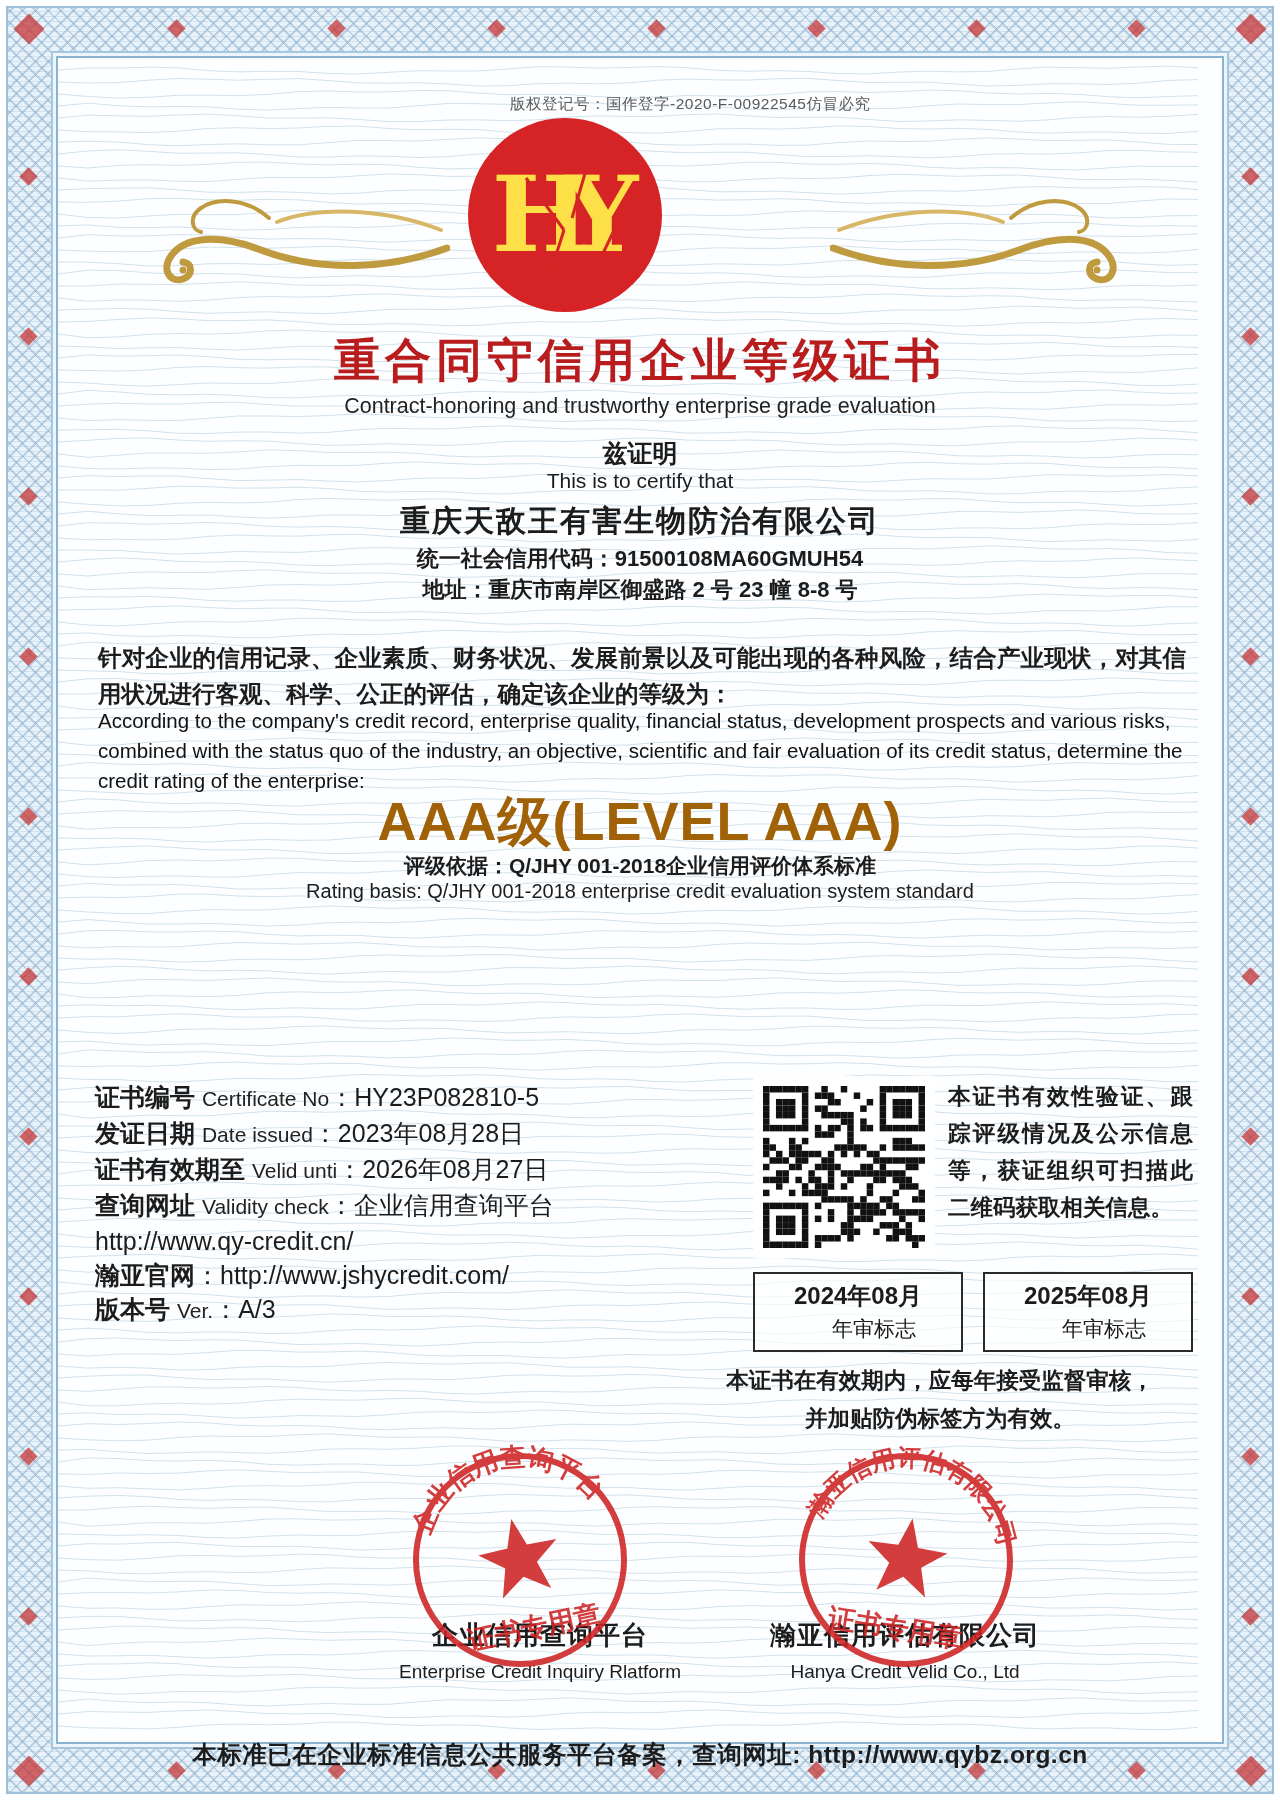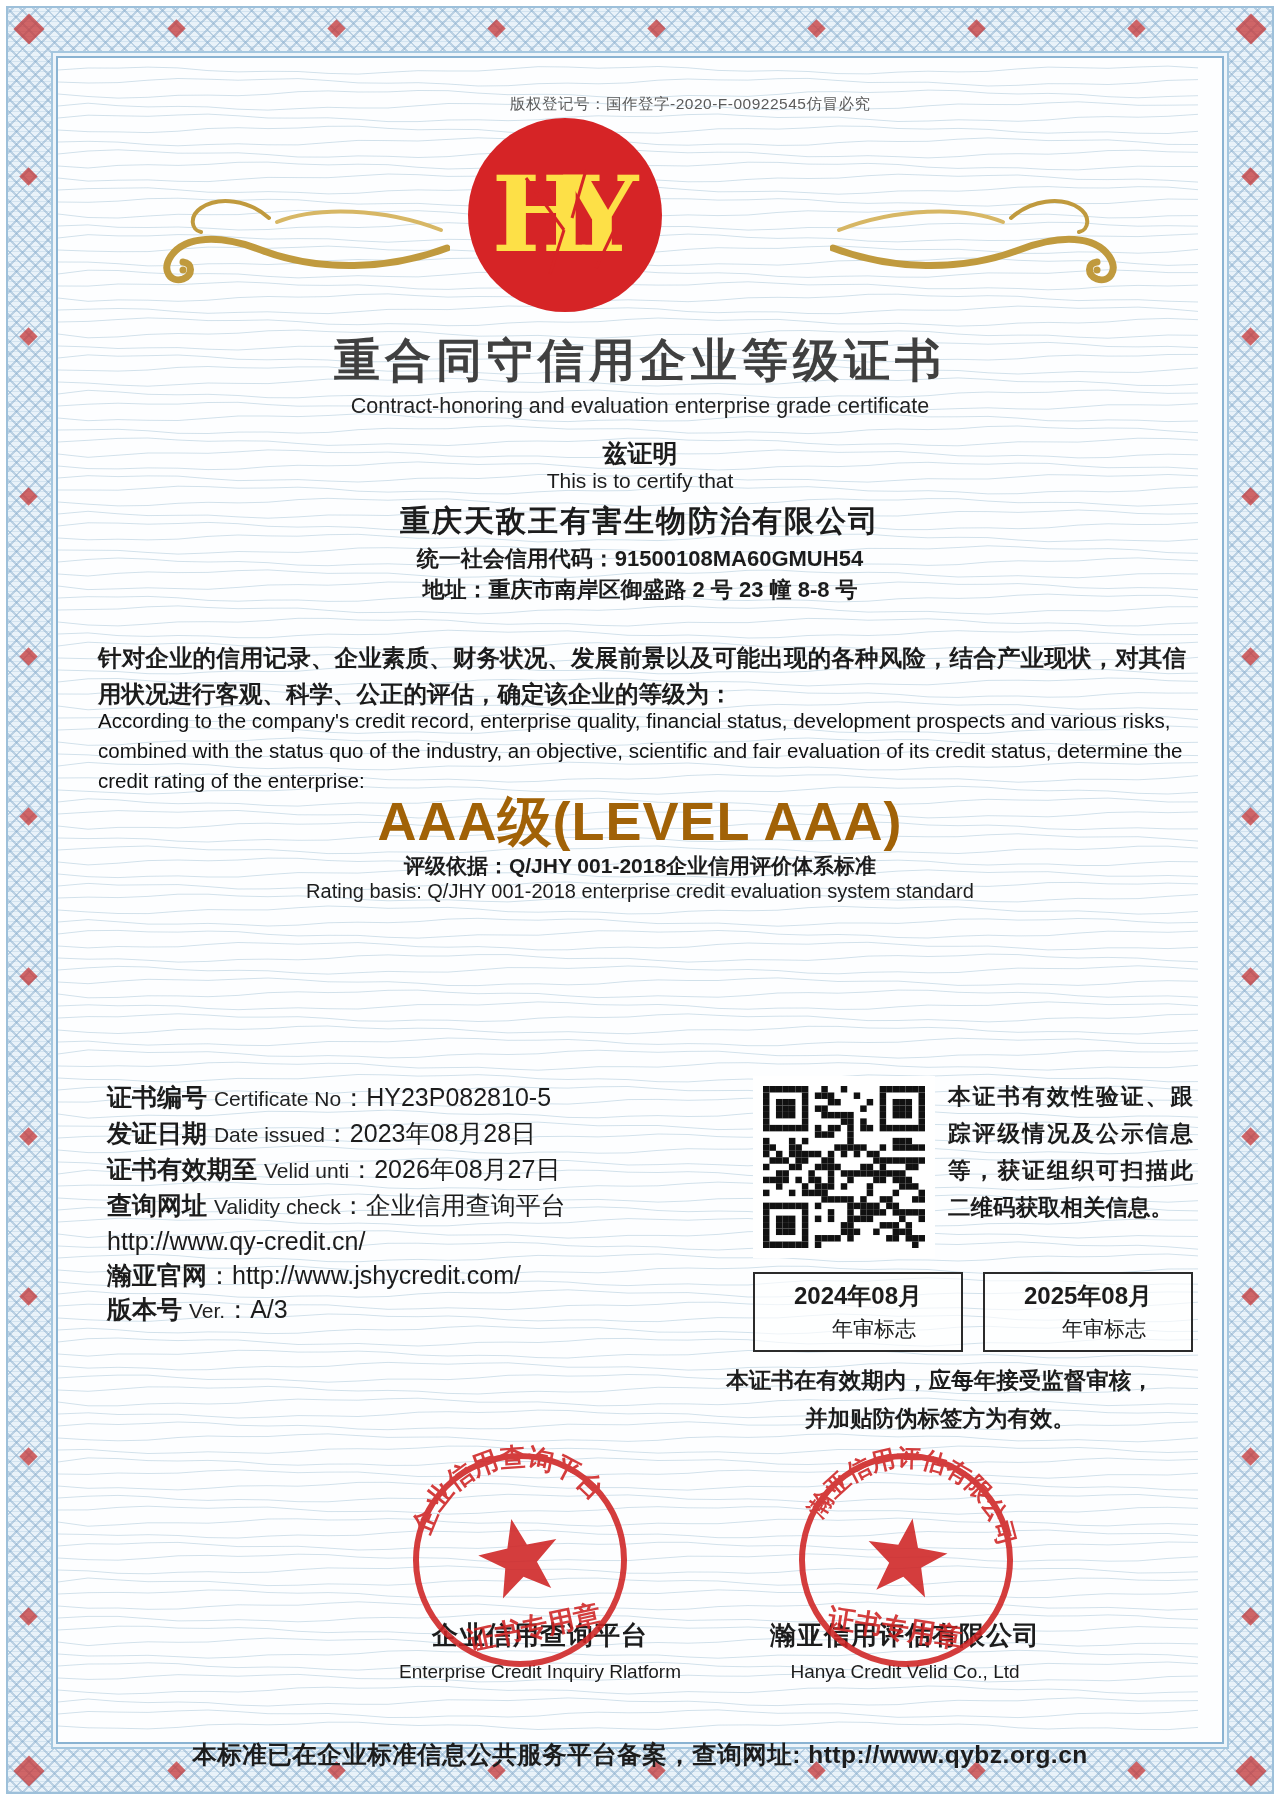--- a/index.html
+++ b/index.html
@@ -18,36 +18,36 @@
   
   .abs{position:absolute;z-index:2;}
   .center{text-align:center;left:60px;width:1160px;}
   
   .copyright{top:94px;left:510px;width:400px;font-size:15.5px;color:#5a5a5a;letter-spacing:.5px;}
   .logo-circle{top:118px;left:468px;width:194px;height:194px;border-radius:50%;background:#d62426;
       display:flex;align-items:center;justify-content:center;z-index:3;}
   .logo-text{font-family:"DejaVu Serif","Liberation Serif",serif;font-weight:900;font-size:104px;
       color:#fde047;letter-spacing:-26px;padding-right:26px;line-height:1;}
   .flourish{top:178px;z-index:1;}
-  .title-zh{top:330px;font-size:46px;font-weight:700;letter-spacing:5px;color:#404040;}
+  .title-zh{top:330px;font-size:46px;font-weight:700;letter-spacing:5px;color:#b91c1c;}
   .title-en{top:394px;font-size:21.5px;font-weight:500;color:#222;}
   .certify-zh{top:437px;font-size:25px;font-weight:600;}
   .certify-en{top:469px;font-size:21px;font-weight:500;}
   .company{top:501px;font-size:30px;font-weight:800;letter-spacing:2px;}
   .credit-code{top:544px;font-size:22px;font-weight:600;}
   .address{top:575px;font-size:22px;font-weight:600;}
   
   .para-zh{top:640px;left:98px;width:1088px;font-size:23.5px;font-weight:600;line-height:36px;text-align:justify;}
   .para-en{top:706px;left:98px;width:1088px;font-size:20.5px;font-weight:400;line-height:30px;color:#111;}
   .rating{top:786px;font-size:54px;font-weight:900;color:#a16207;letter-spacing:1px;}
   .basis-zh{top:852px;font-size:21px;font-weight:600;}
   .basis-en{top:880px;font-size:20px;}
   
   .details{top:1080px;left:95px;width:560px;font-size:25px;line-height:34px;}
-  .details .row{white-space:nowrap;margin-left:12px;}
+  .details .row{white-space:nowrap;}
   .lab-zh{font-weight:600;}
   .lab-en{font-size:21px;color:#222;}
   .val{font-weight:500;}
   
   .qr-box{top:1076px;left:753px;width:182px;height:182px;background:#ffffff;display:flex;
       align-items:center;justify-content:center;}
   .qr-note{top:1078px;left:948px;width:245px;font-size:22.5px;font-weight:600;line-height:37px;text-align:justify;}
   .year-box{top:1272px;height:70px;border:2px solid #2b2b2b;background:rgba(255,255,255,.65);
       text-align:center;padding-top:6px;}
   .yb1{left:753px;width:206px;} .yb2{left:983px;width:206px;}
@@ -274,21 +274,21 @@
       <g stroke="#d62426" stroke-width="3">
         <line x1="58" y1="60" x2="96" y2="112"></line>
           <line x1="96" y1="112" x2="82" y2="156"></line>
         <line x1="118" y1="52" x2="104" y2="100"></line>
           <line x1="128" y1="150" x2="150" y2="104"></line>
       </g>
     </svg>
   </div>
 
   <div class="abs center title-zh">重合同守信用企业等级证书</div>
-  <div class="abs center title-en">Contract-honoring and evaluation enterprise grade certificate</div>
+  <div class="abs center title-en">Contract-honoring and trustworthy enterprise grade evaluation</div>
   <div class="abs center certify-zh">兹证明</div>
   <div class="abs center certify-en">This is to certify that</div>
   <div class="abs center company">重庆天敌王有害生物防治有限公司</div>
   <div class="abs center credit-code">统一社会信用代码：91500108MA60GMUH54</div>
   <div class="abs center address">地址：重庆市南岸区御盛路 2 号 23 幢 8-8 号</div>
 
   <div class="abs para-zh">针对企业的信用记录、企业素质、财务状况、发展前景以及可能出现的各种风险，结合产业现状，对其信用状况进行客观、科学、公正的评估，确定该企业的等级为：</div>
   <div class="abs para-en">According to the company's credit record, enterprise quality, financial status, development prospects and various risks, combined with the status quo of the industry, an objective, scientific and fair evaluation of its credit status, determine the credit rating of the enterprise:</div>
   <div class="abs center rating">AAA级(LEVEL AAA)</div>
   <div class="abs center basis-zh">评级依据：Q/JHY 001-2018企业信用评价体系标准</div>

